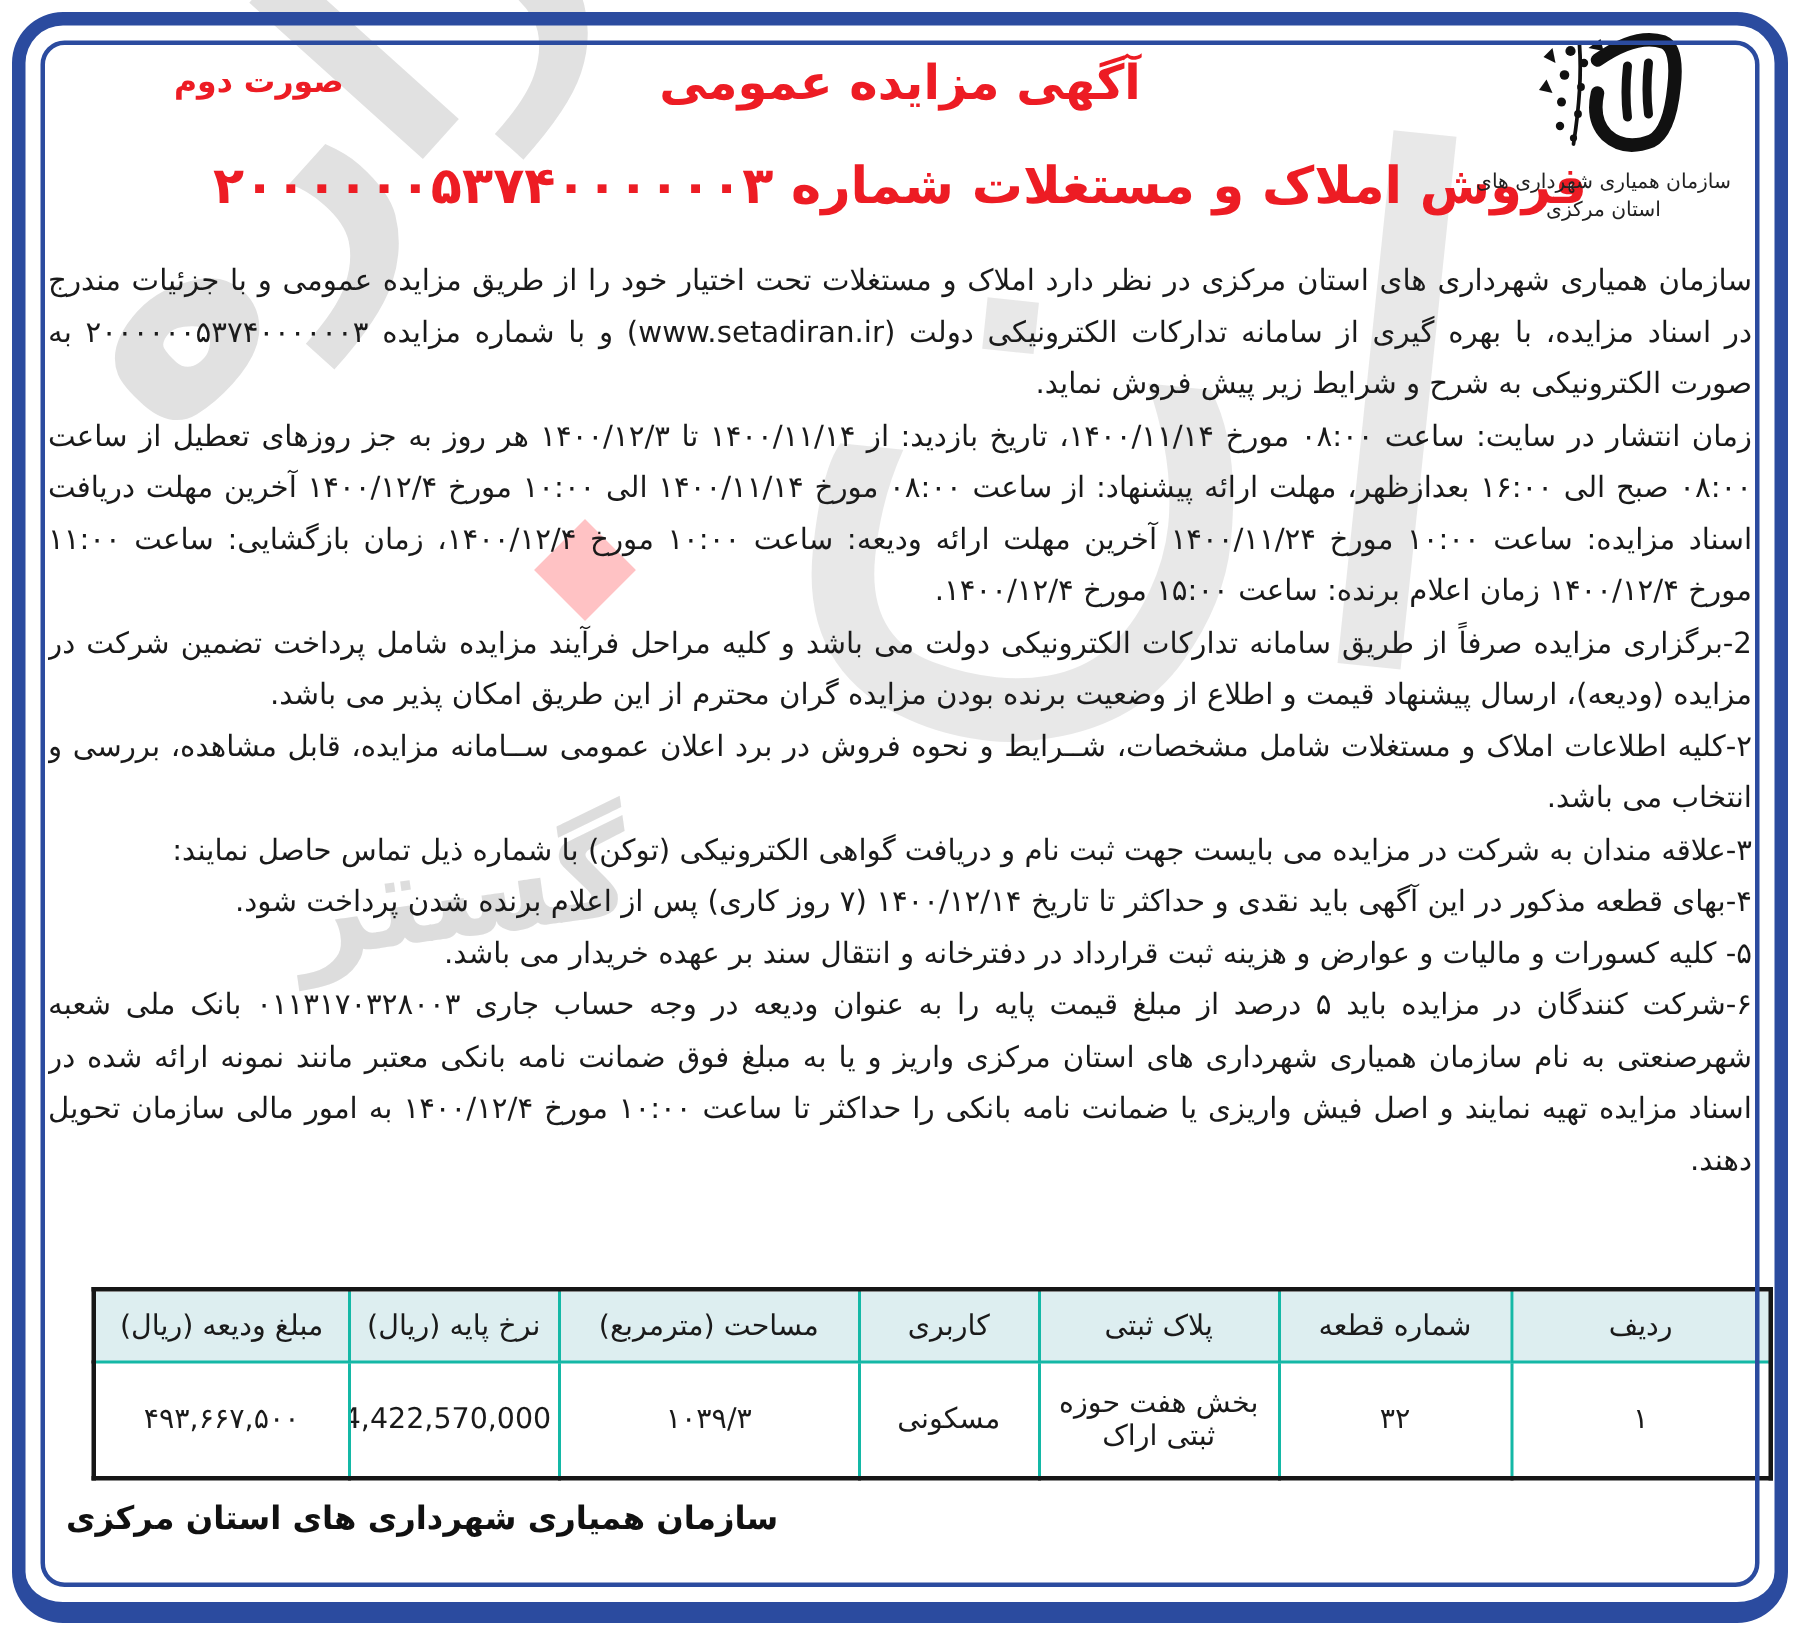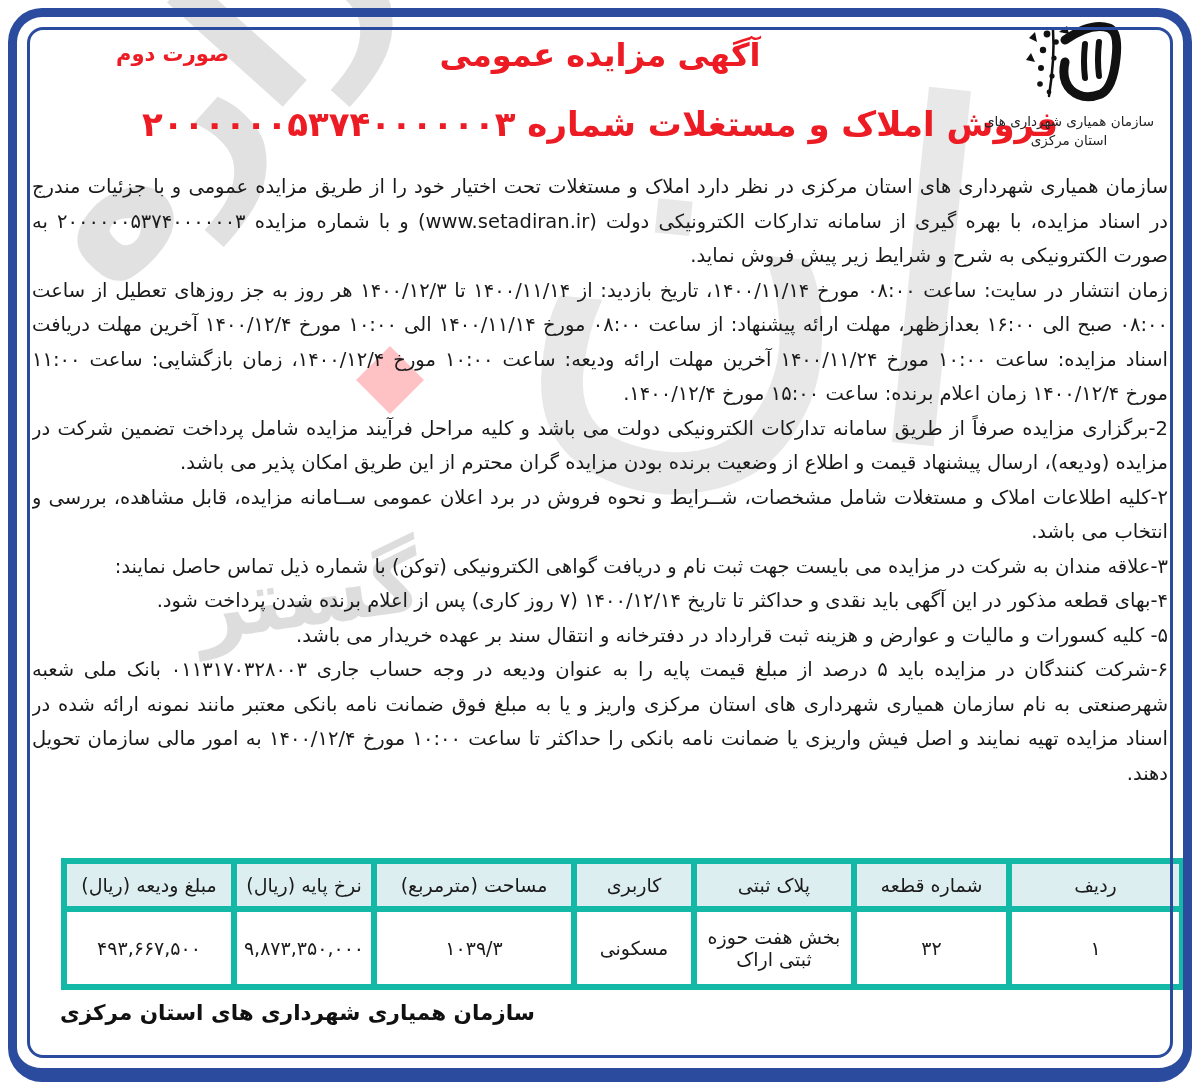--- a/index.html
+++ b/index.html
@@ -68,29 +68,29 @@
   }
   .para{margin:0;text-align:justify;}
   .heading{font-weight:bold;text-align:right;margin:1px 100px 1px 0;font-size:21px;}
   
   .plots-table{
     position:absolute;left:61px;top:858px;z-index:2;
     border-collapse:collapse;direction:rtl;table-layout:fixed;width:1118px;
     font-size:19px;color:var(--ink);
   }
   .plots-table th,.plots-table td{
-    border:6px solid #14b8a6;text-align:center;vertical-align:middle;padding:2px 4px;
+    border:2px solid #14b8a6;text-align:center;vertical-align:middle;padding:2px 4px;
     font-weight:normal;overflow:hidden;
   }
   .plots-table{border:3px solid #161616;}
   .plots-table thead tr{height:48px;background:var(--thead);}
   .plots-table tbody tr{height:78px;background:#fff;}
   
   .footer-org{
-    position:absolute;left:60px;top:1000px;z-index:2;
+    position:absolute;left:44px;top:1000px;z-index:2;
     font-weight:bold;font-size:21.5px;color:#111;direction:rtl;
   }
 </style>
 </head>
 <body>
 
 <div class="watermark">
   <div class="wm-glyph">ان</div>
   <div class="wm-word1">هزاره</div>
   <div class="wm-word2">گستر</div>
@@ -164,19 +164,19 @@
         <th>مبلغ ودیعه (ریال)</th>
       </tr>
     </thead>
   <tbody id="plots-body">
       <tr>
         <td>۱</td>
         <td>۳۲</td>
         <td>بخش هفت حوزه ثبتی اراک</td>
         <td>مسکونی</td>
         <td>۱۰۳۹/۳</td>
-        <td>۹,۸۷۳,۳۵۰,۰۰۰</td>
+        <td>4,422,570,000</td>
         <td>۴۹۳,۶۶۷,۵۰۰</td>
       </tr>
     </tbody>
 </table>
 
 <div class="footer-org">سازمان همیاری شهرداری های استان مرکزی</div>
 
 </body></html>

